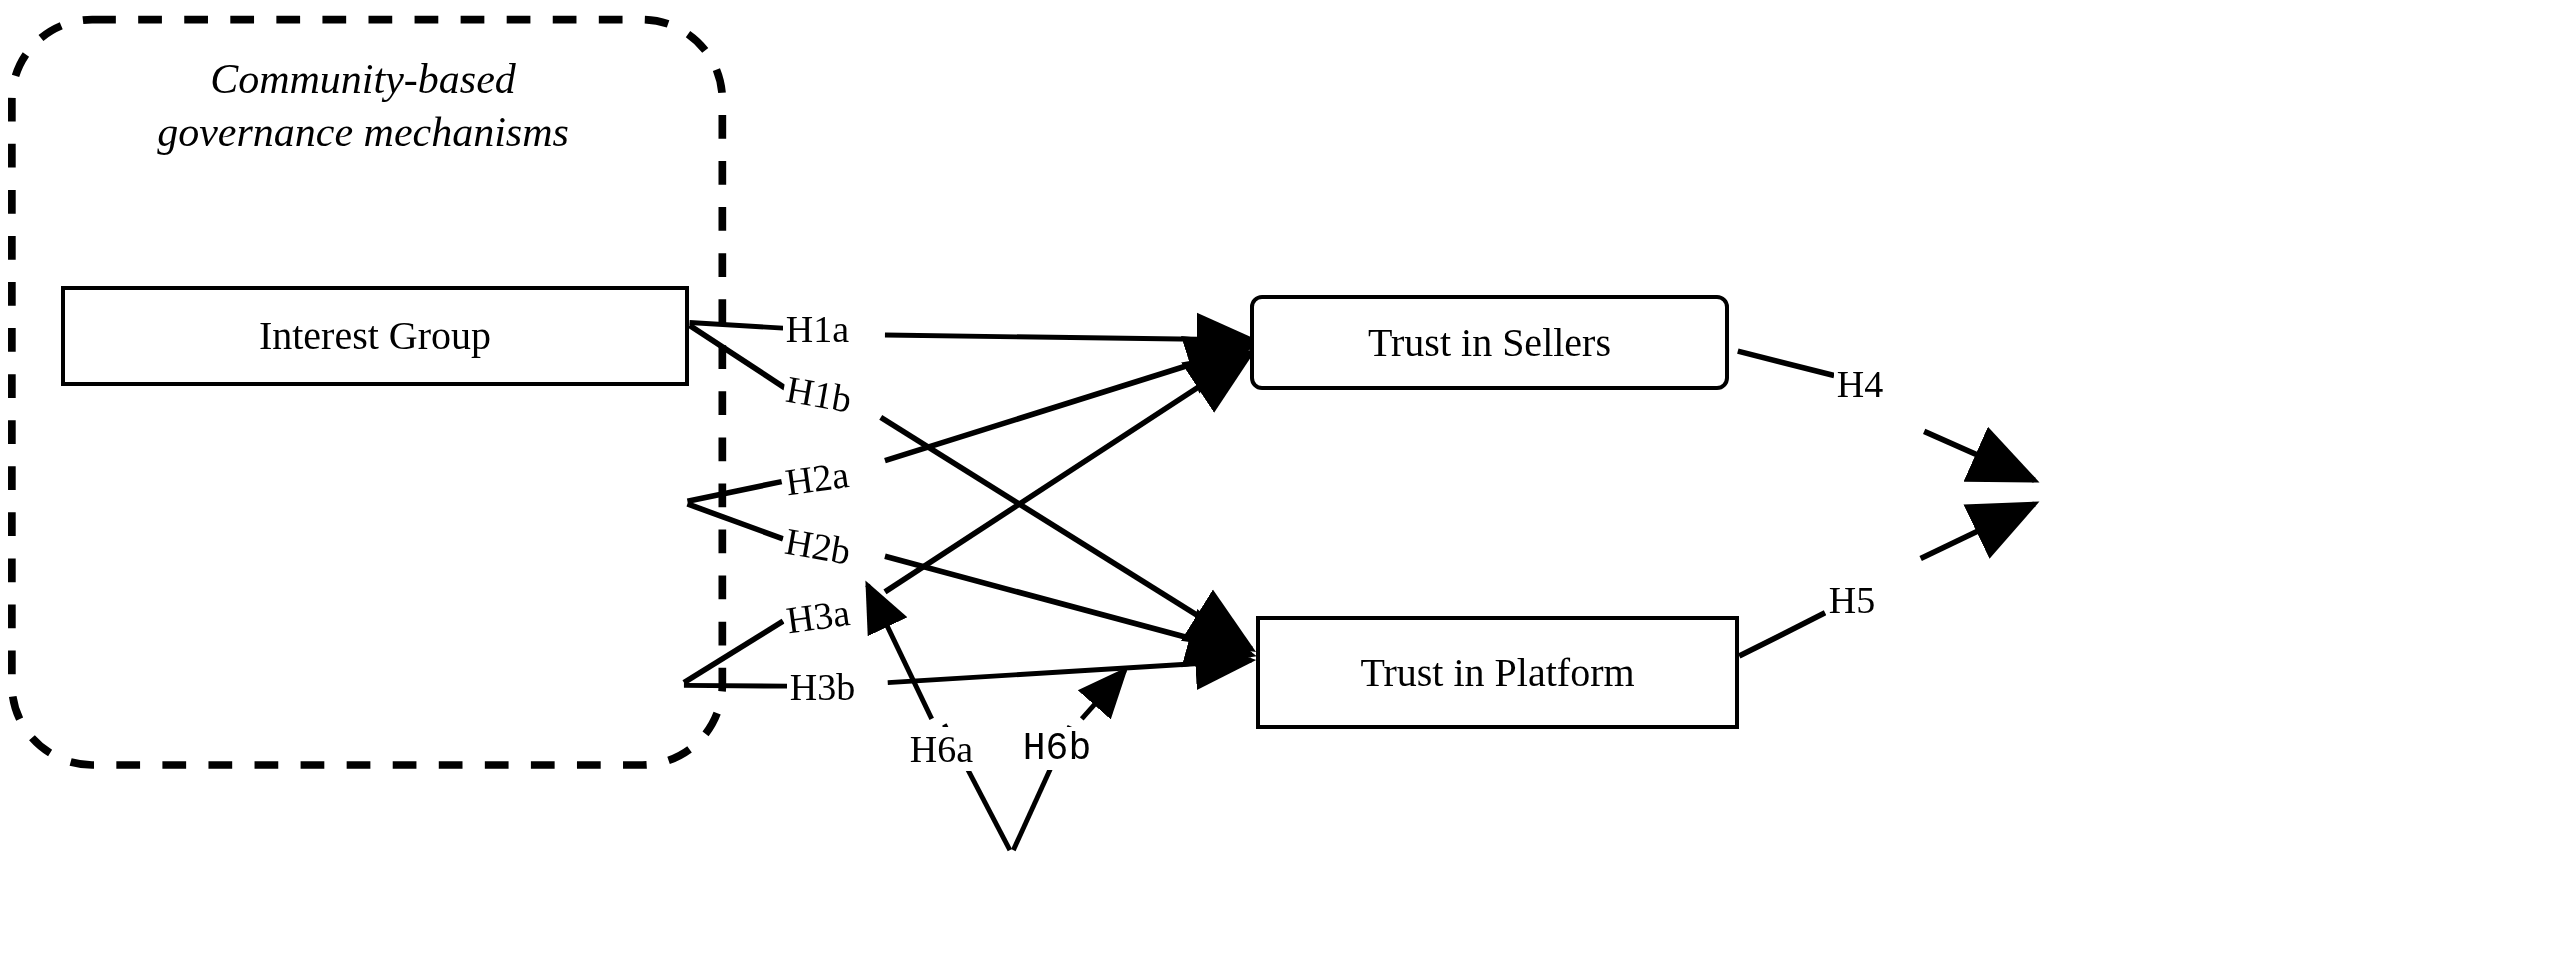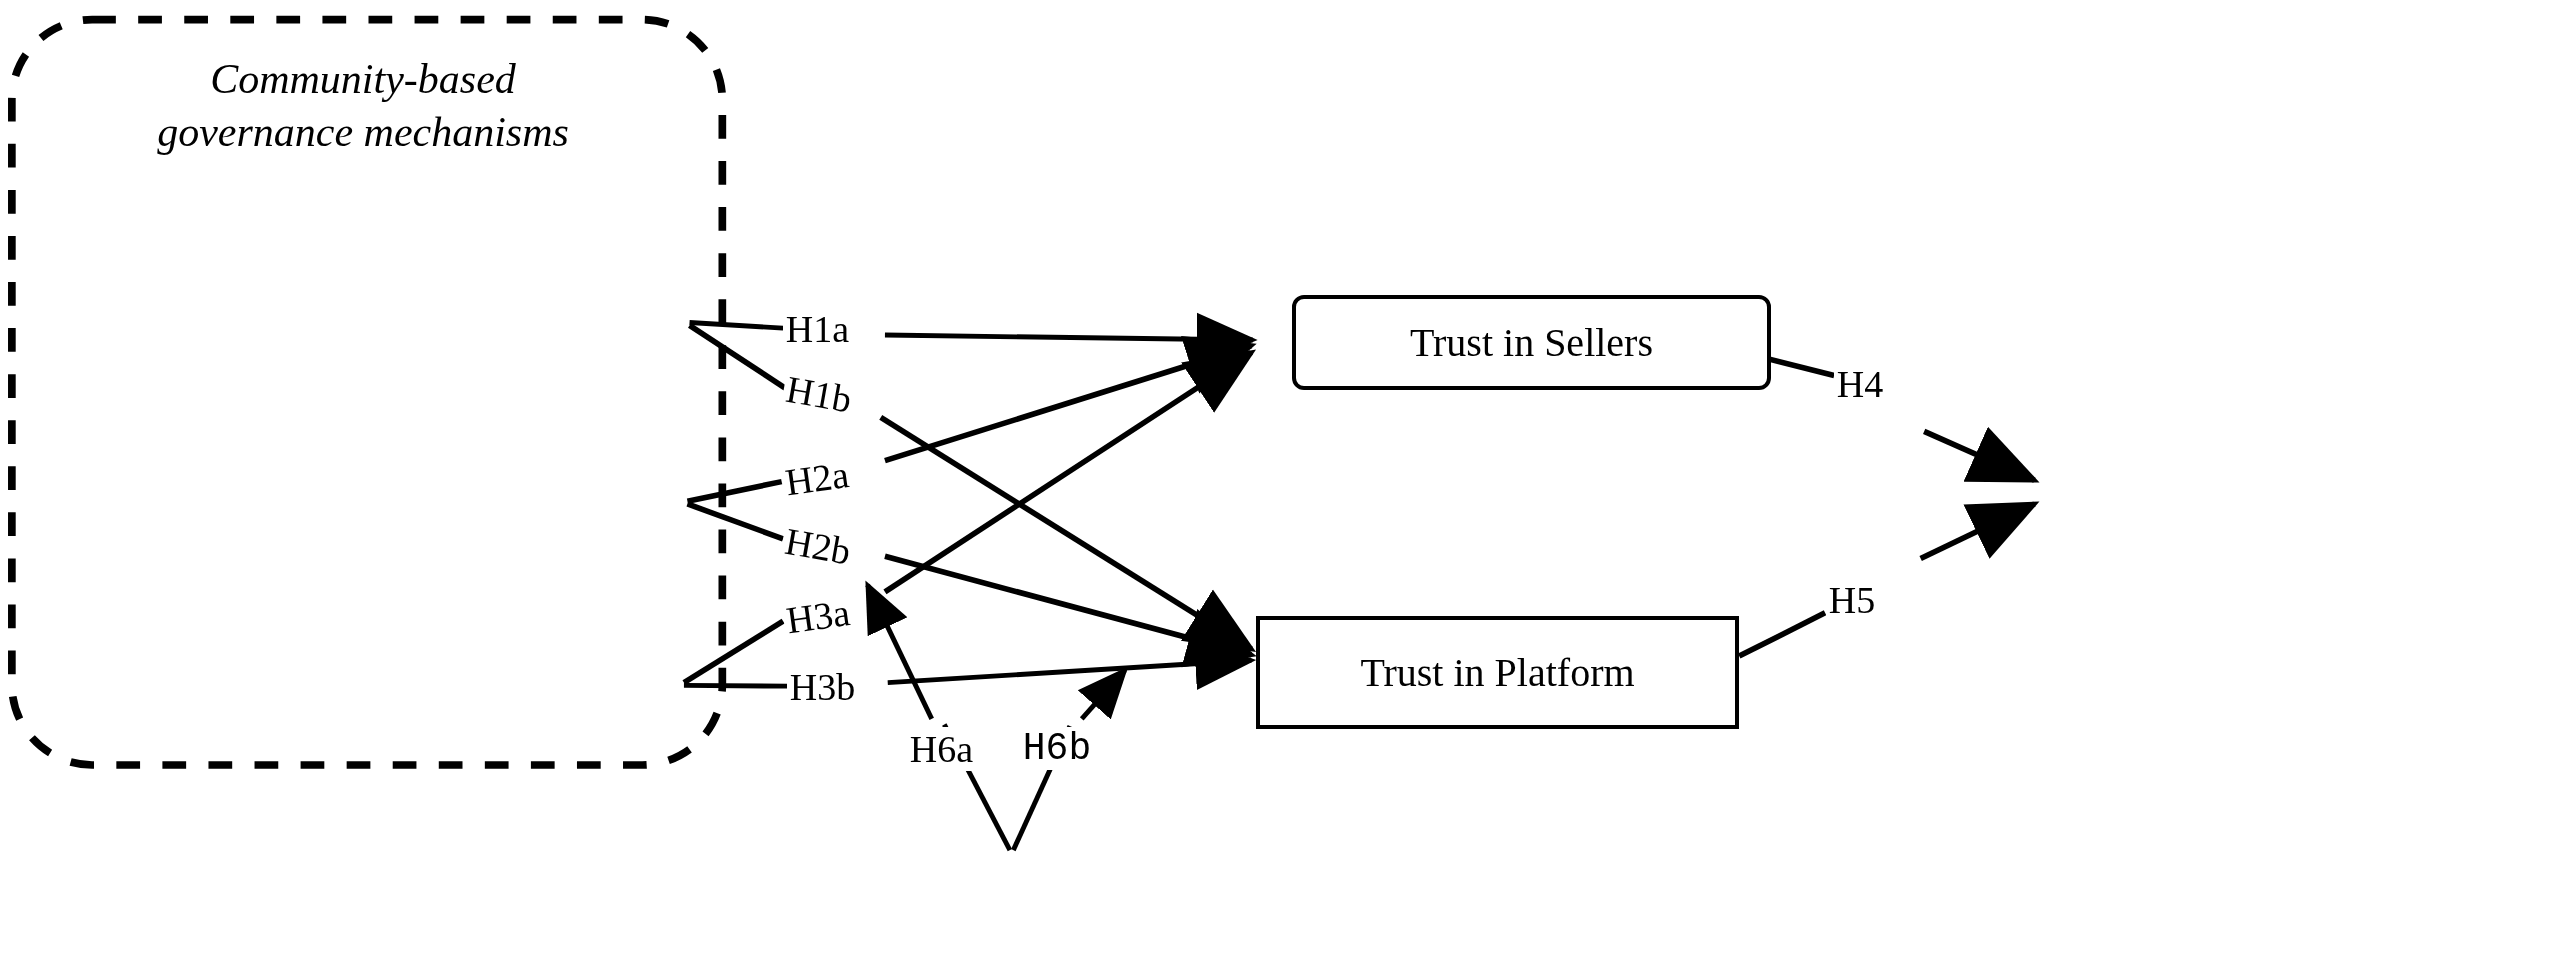--- a/index.html
+++ b/index.html
@@ -111,24 +111,27 @@
     <line x1="1447" y1="1218" x2="1353" y2="1038" stroke="#000000" stroke-width="7"></line>
     <line x1="1335" y1="1030" x2="1243" y2="838" stroke="#000000" stroke-width="7" marker-end="url(#arrowSmall)"></line>
 
     <line x1="1452" y1="1218" x2="1533" y2="1040" stroke="#000000" stroke-width="7"></line>
     <line x1="1550" y1="1030" x2="1612" y2="960" stroke="#000000" stroke-width="7" marker-end="url(#arrowSmall)"></line>
   </svg>
 
   <div class="group-title" style="left:42px; top:29px; width:642px;margin-top:24px;">Community-based
 governance mechanisms</div>
 
+  <div class="node-box" style="left:61px; top:286px; width:628px; height:100px;">
+    <span class="node-label">Interest Group</span>
+  </div>
 
 
 
-  <div class="node-box" style="left:1292px; top:295px; width:479px; height:95px;border-radius:12px;">
+  <div class="node-box" style="left:1250px; top:295px; width:479px; height:95px;border-radius:12px;">
     <span class="node-label">Trust in Sellers</span>
   </div>
 
   <div class="node-box" style="left:1256px; top:616px; width:483px; height:113px;">
     <span class="node-label">Trust in Platform</span>
   </div>
 
 
 
   <div class="hyp-label" style="left:783px; top:307px;">H1a</div>

